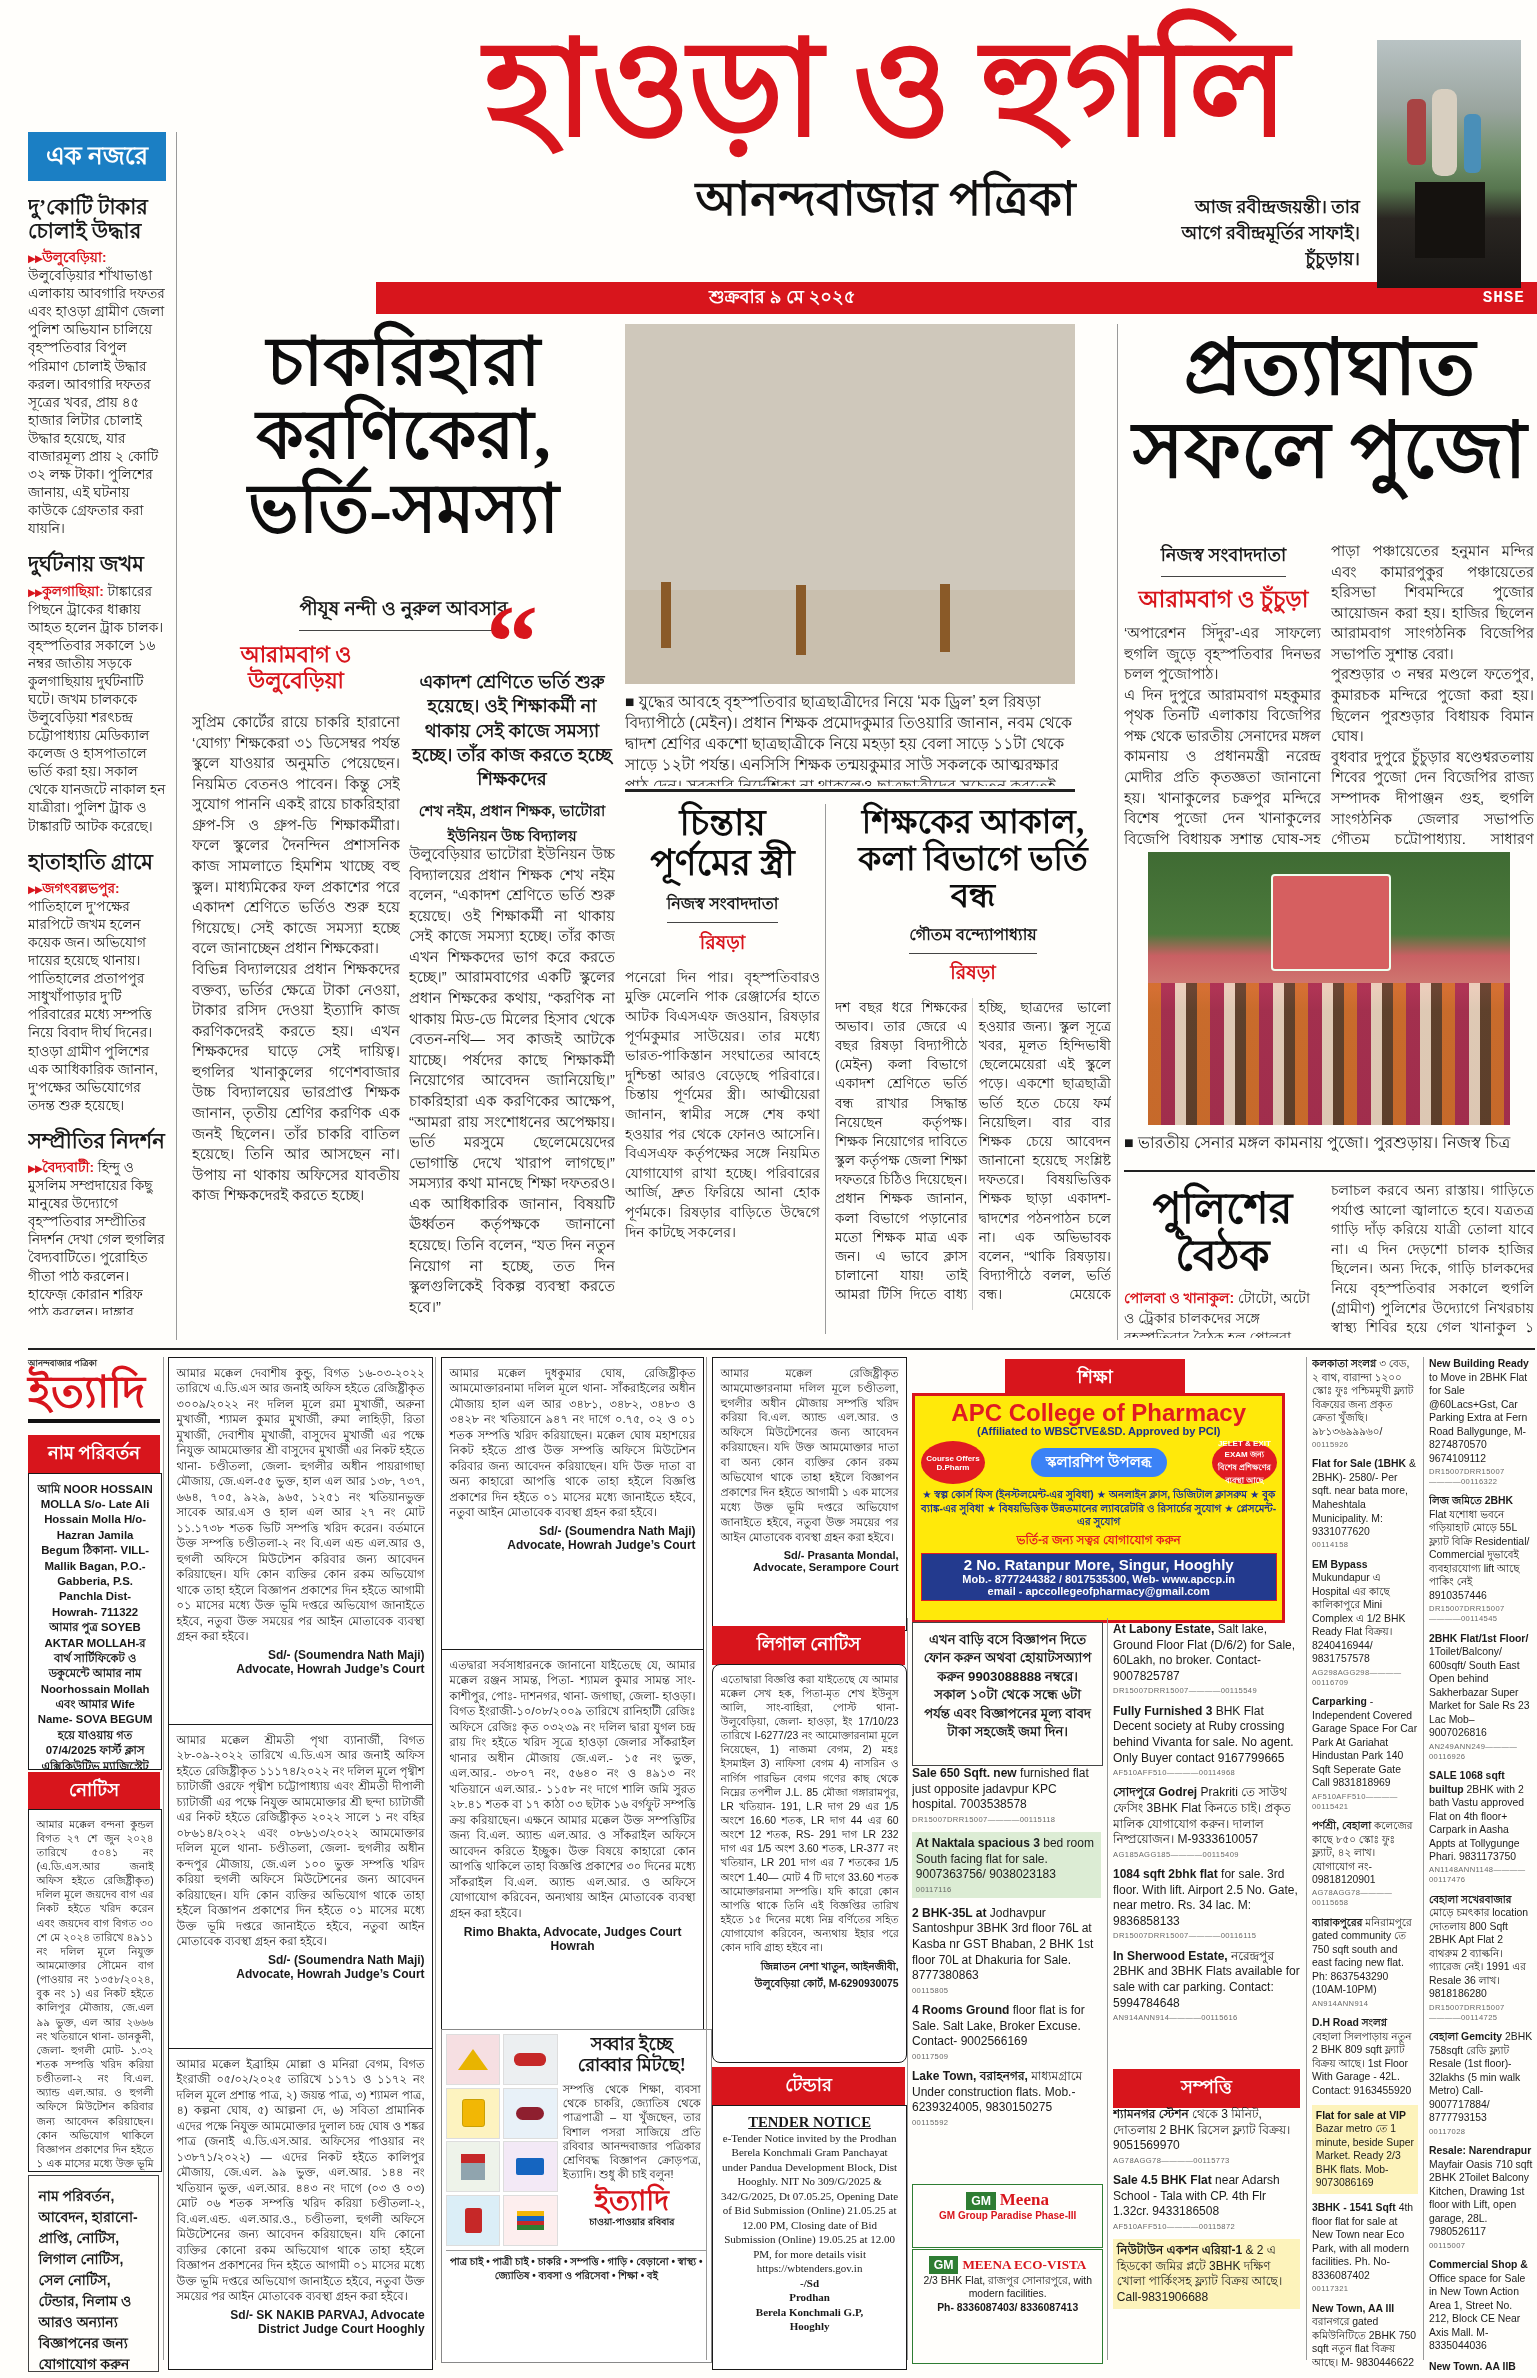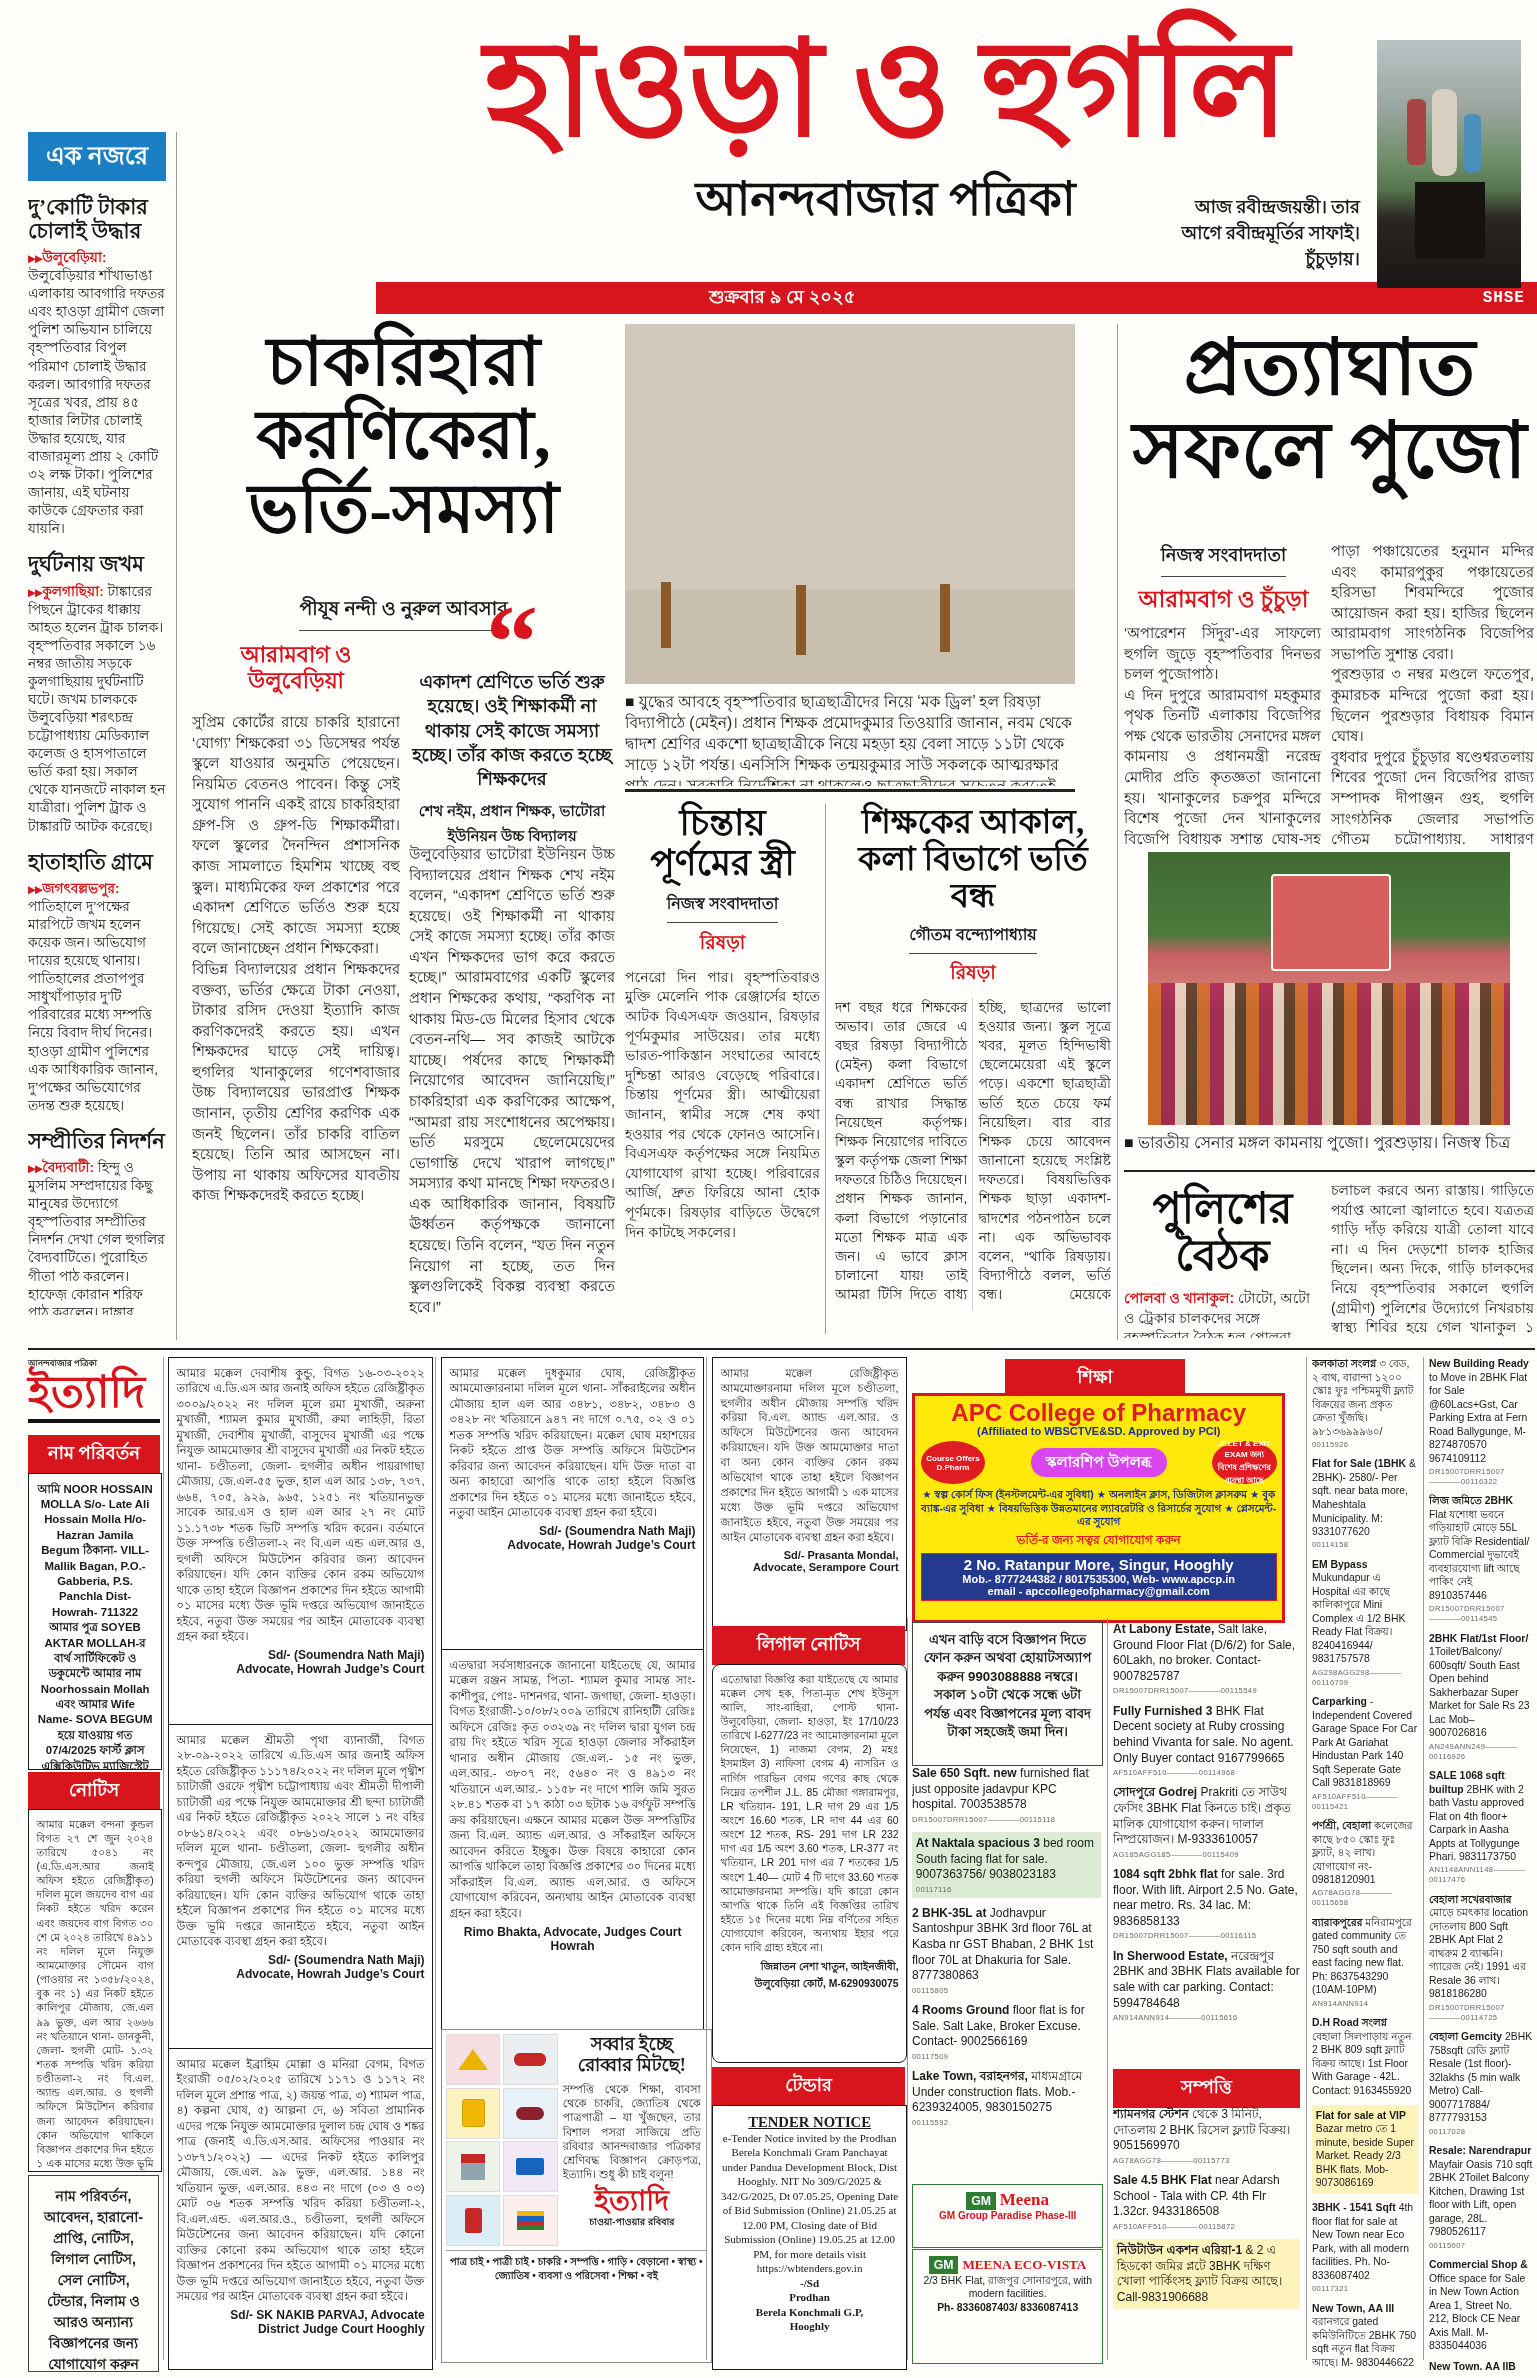--- a/index.html
+++ b/index.html
@@ -57,29 +57,29 @@
   .hl-yellow{background:#fdf3bb;padding:3.8px;}
   .small-ads{font-size:10.4px;}
   .small-ads .ad{font-size:10.4px;}
   
   .apc{border:3.8px solid #d8151c;background:#ffe90a;padding:3.8px 5.7px;}
   .apc-title{color:#e01b22;font-weight:800;font-size:24px;text-align:center;line-height:1.05;}
   .apc-affil{color:#1b2f8f;font-weight:bold;font-size:11px;text-align:center;}
   .apc-row{display:flex;align-items:center;justify-content:space-between;margin:3.8px 0;}
   .apc-badge{background:#e01b22;color:#fff;font-size:8px;font-weight:bold;text-align:center;
              border-radius:50%;width:59px;height:38px;display:flex;align-items:center;justify-content:center;padding:2.8px;}
-  .apc-pill{background:#d946ef;color:#fff;font-weight:800;font-size:15px;border-radius:17px;
+  .apc-pill{background:#3b82f6;color:#fff;font-weight:800;font-size:15px;border-radius:17px;
             padding:2px 15px;}
   .apc-feat{color:#1b2f8f;font-weight:bold;font-size:10.4px;line-height:1.3;text-align:center;}
   .apc-call{color:#e01b22;font-weight:800;font-size:12px;text-align:center;margin:1.9px 0;}
   .apc-addr{background:#233a8e;border:1.9px solid #e01b22;color:#fff;text-align:center;padding:2.8px;}
   .apc-a1{font-size:15px;font-weight:800;}
   .apc-a2{font-size:11px;font-weight:bold;}
   .promo{border:1.9px solid #444;padding:7.6px;font-size:13.2px;font-weight:bold;text-align:center;line-height:1.4;}
-  .contact{border:1.9px solid #444;padding:9.5px;font-size:14px;font-weight:bold;text-align:center;line-height:1.5;}
+  .contact{border:1.9px solid #444;padding:9.5px;font-size:14px;font-weight:bold;text-align:left;line-height:1.5;}
   .tender-t{font-family:"Liberation Serif","DejaVu Serif",serif;font-weight:800;font-size:14.7px;
             text-decoration:underline;text-align:center;}
   .tender-b{font-family:"Liberation Serif","DejaVu Serif",serif;font-size:11px;text-align:center;line-height:1.32;}
   .house{border:0.9px solid #888;background:#fff;}
   .tilegrid{display:grid;grid-template-columns:1fr 1fr;gap:2.8px;}
   .tile{height:49px;border:0.9px solid #ddd;display:flex;align-items:center;justify-content:center;}
   .sh{display:block;}
   .house-t1{font-size:18px;font-weight:800;text-align:center;line-height:1.2;
             font-family:"Liberation Serif","DejaVu Serif",serif;}
   .house-b{font-size:11px;text-align:justify;line-height:1.3;margin-top:4.7px;}

